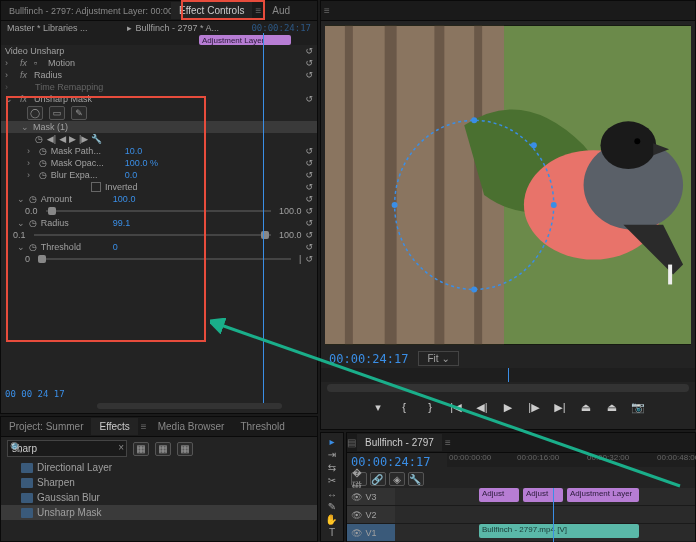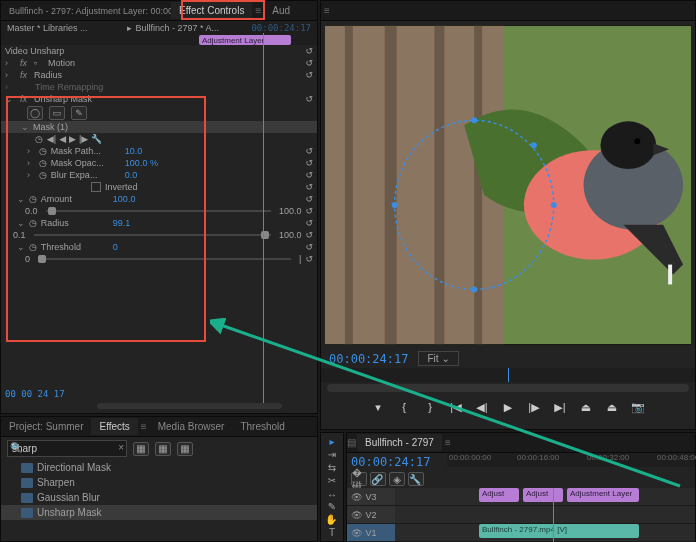--- a/index.html
+++ b/index.html
@@ -222,21 +222,21 @@
       <input class="search-input" style="padding-left: 4px;" value="sharp">
       <span style="position:absolute; right:3px; top:2px; color:#888;">×</span>
     </div>
     <span class="icon-btn">▦</span>
     <span class="icon-btn">▦</span>
     <span class="icon-btn">▦</span>
   </div>
   <div>
     <div class="eff-item">
         <span class="eff-icon"></span>
-        <span>Directional Mask</span>
+        <span>Directional Layer</span>
       </div>
     <div class="eff-item">
         <span class="eff-icon"></span>
         <span>Sharpen</span>
       </div>
     <div class="eff-item">
         <span class="eff-icon"></span>
         <span>Gaussian Blur</span>
       </div>
     <div class="eff-item" style="background:#3a3a3a;">

